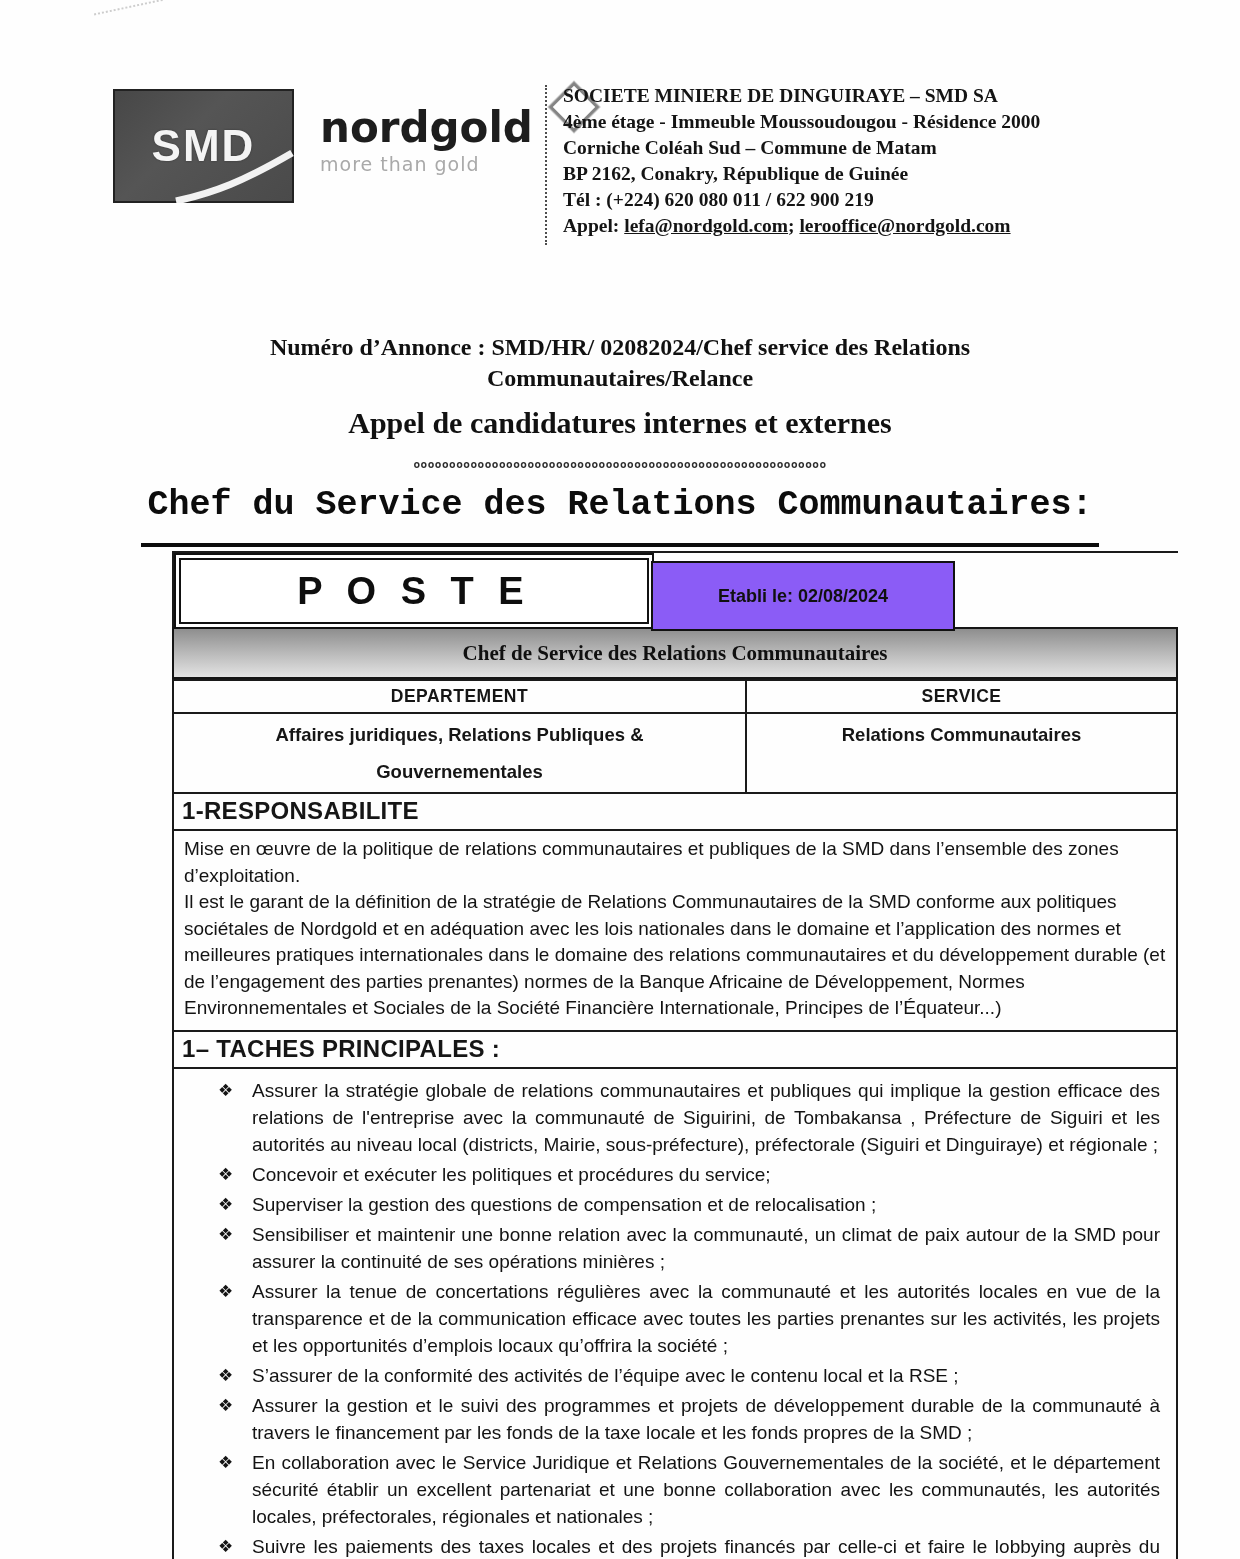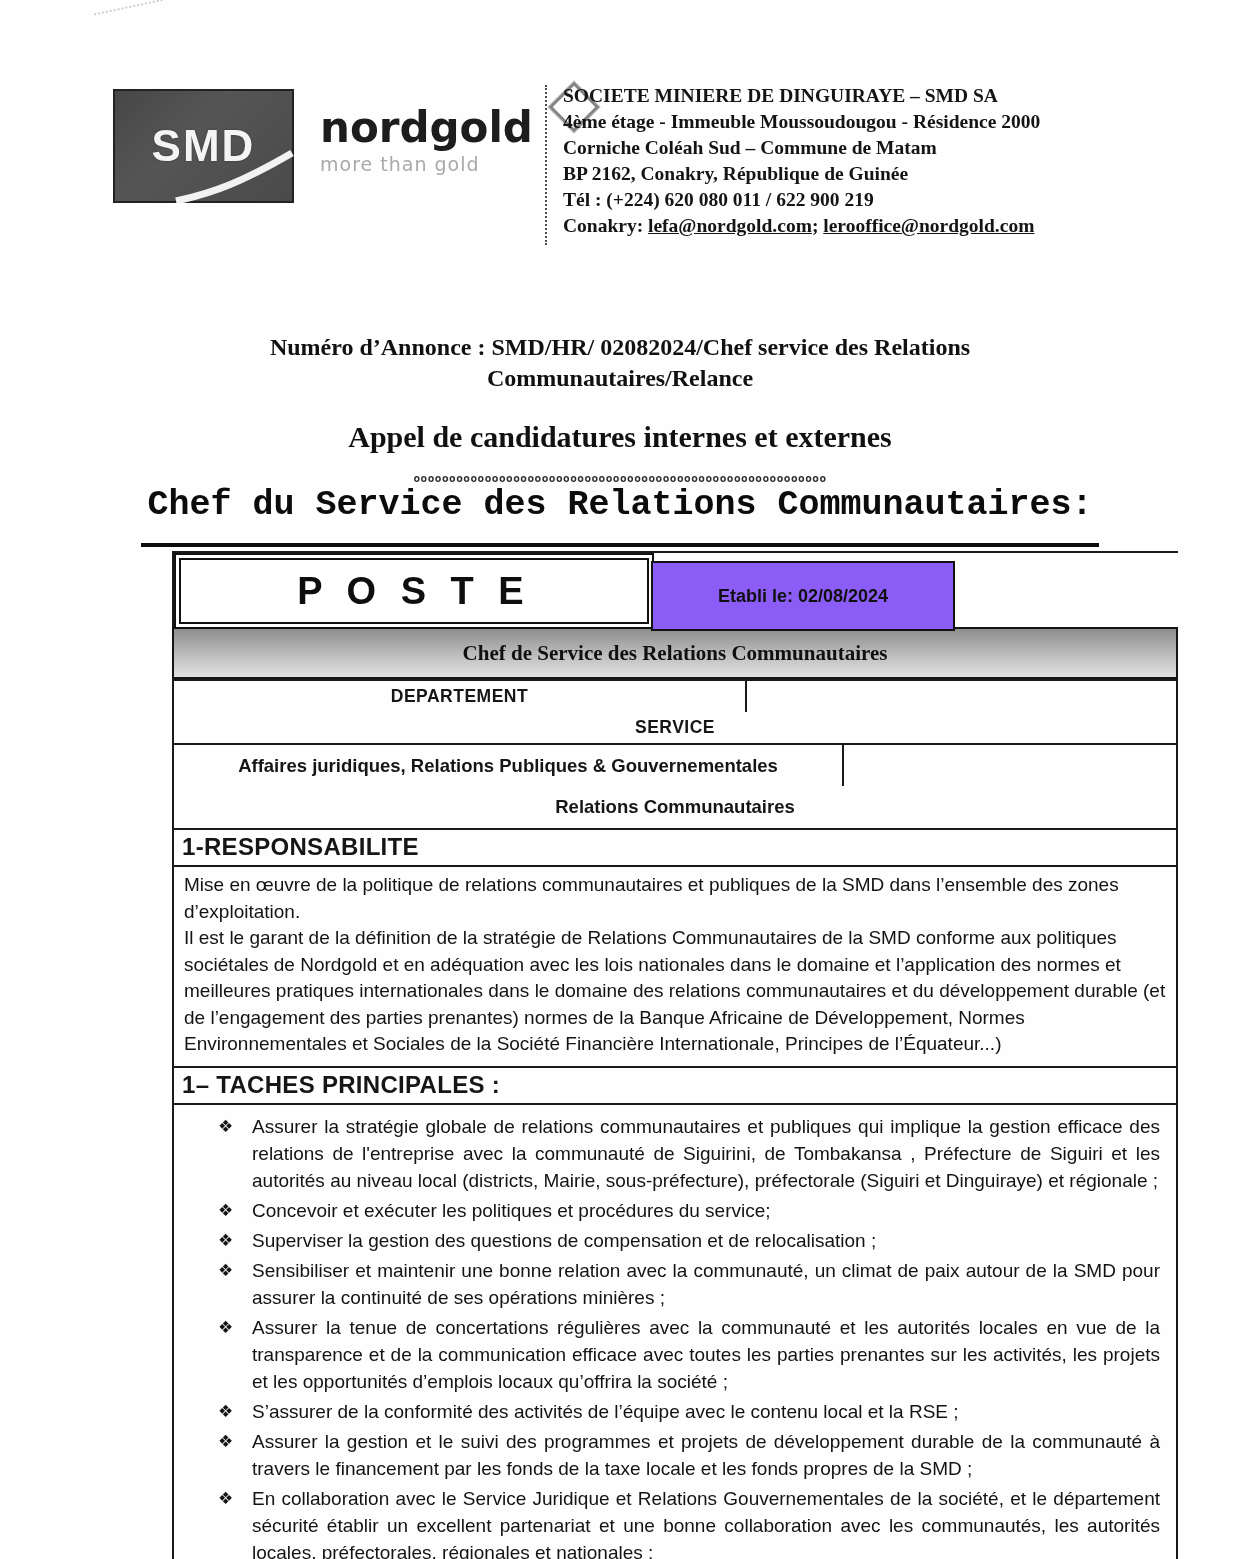--- a/index.html
+++ b/index.html
@@ -55,21 +55,21 @@
     font-family:"Liberation Serif",serif;font-weight:bold;
     font-size:19.5px;line-height:26px;color:#141414;
   }
   .company .u{text-decoration:underline;}
   
   .announce{
     position:absolute;left:0;top:332px;width:1240px;text-align:center;
     font-family:"Liberation Serif",serif;font-weight:bold;color:#111;
   }
   .announce-line{font-size:24px;line-height:31px;}
-  .call-title{font-size:30px;line-height:38px;margin-top:24px;}
+  .call-title{font-size:30px;line-height:38px;margin-top:10px;}
   .dots{
     margin-top:16px;font-size:11px;letter-spacing:.5px;color:#2c2c2c;
     font-family:"DejaVu Sans Mono",monospace;
   }
   
   .job-title-wrap{position:absolute;left:0;top:485px;width:1240px;text-align:center;}
   .job-title{
     display:inline-block;
     font-family:Liberation Mono, monospace;font-weight:bold;
     font-size:35px;color:#0c0c0c;
@@ -98,27 +98,27 @@
   .etabli-text{font-size:18px;font-weight:bold;color:#101010;}
   .banner{
     height:48px;border:2px solid #151515;
     background:linear-gradient(180deg,#8e8e8e 0%,#b5b5b5 45%,#e3e3e3 100%);
     display:flex;align-items:center;justify-content:center;
   }
   .banner-text{
     font-family:"Liberation Serif",serif;font-weight:bold;font-size:21px;color:#101010;
   }
   .grid{border-left:2px solid #1a1a1a;border-right:2px solid #1a1a1a;}
-  .grid-row{display:flex;border-top:2px solid #1a1a1a;flex-direction:column;}
+  .grid-row{display:flex;border-top:2px solid #1a1a1a;}
   .cell{box-sizing:border-box;}
   .cell-dept-h{width:573px;border-right:2px solid #1a1a1a;text-align:center;
     font-weight:bold;font-size:17.5px;padding:5px 4px;letter-spacing:.5px;}
   .cell-serv-h{flex:1;text-align:center;font-weight:bold;font-size:17.5px;
     padding:5px 4px;letter-spacing:.5px;}
-  .cell-dept-v{width:670px;border-right:2px solid #1a1a1a;text-align:center;
+  .cell-dept-v{width:573px;border-right:2px solid #1a1a1a;text-align:center;
     font-weight:bold;font-size:18.5px;line-height:2;padding:2px 30px;}
   .cell-serv-v{flex:1;text-align:center;font-weight:bold;font-size:18.5px;padding:10px 4px;}
   .section-head{
     border-top:2px solid #1a1a1a;font-weight:bold;font-size:24px;
     padding:3px 8px 4px 8px;letter-spacing:.3px;
   }
   .resp-body{
     border-top:2px solid #1a1a1a;
     font-size:19px;line-height:26.5px;padding:5px 10px 8px 10px;color:#131313;
   }
@@ -157,21 +157,21 @@
       <div class="ng-text">nordgold</div>
       <div class="ng-tag">more than gold</div>
     </div>
     <div class="lh-divider"></div>
     <div class="company">
       <div>SOCIETE MINIERE DE DINGUIRAYE – SMD SA</div>
       <div>4ème étage - Immeuble Moussoudougou - Résidence 2000</div>
       <div>Corniche Coléah Sud – Commune de Matam</div>
       <div>BP 2162, Conakry, République de Guinée</div>
       <div>Tél : (+224)  620 080 011 / 622 900 219</div>
-      <div><span>Conakry: </span><span class="u">lefa@nordgold.com</span><span>; </span><span class="u">lerooffice@nordgold.com</span></div>
+      <div><span>Appel: </span><span class="u">lefa@nordgold.com</span><span>; </span><span class="u">lerooffice@nordgold.com</span></div>
     </div>
   </div>
 
   <div class="announce">
     <div class="announce-line">Numéro d’Annonce : SMD/HR/ 02082024/Chef service des Relations</div>
     <div class="announce-line">Communautaires/Relance</div>
     <div class="call-title">Appel de candidatures internes et externes</div>
     <div class="dots">oooooooooooooooooooooooooooooooooooooooooooooooooooooooooo</div>
   </div>
 

